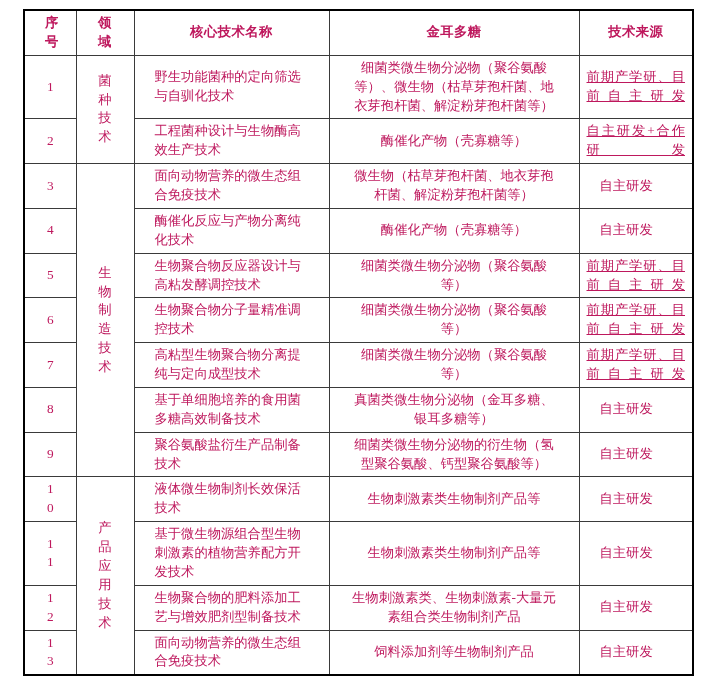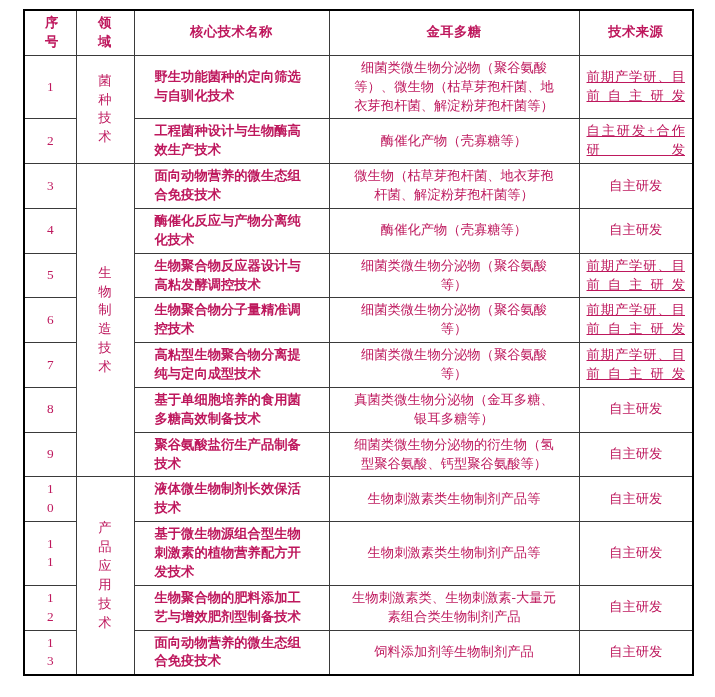--- a/index.html
+++ b/index.html
@@ -54,27 +54,26 @@
     text-align: center;
     font-family: "Liberation Serif", "DejaVu Serif", serif;
     font-size: 13px;
   }
   td.field-cell {
     text-align: center;
     line-height: 1.45;
   }
   td.name-cell {
     text-align: left;
-    font-weight: bold;
   }
   td.prod-cell {
     text-align: center;
   }
   td.source-cell {
-    text-align: center;
+    text-align: left;
   }
   
   td.source-cell.justify {
     text-align: justify;
     text-align-last: justify;
     text-justify: inter-character;
     padding-left: 7px;
     padding-right: 7px;
     text-decoration: underline;
   }

